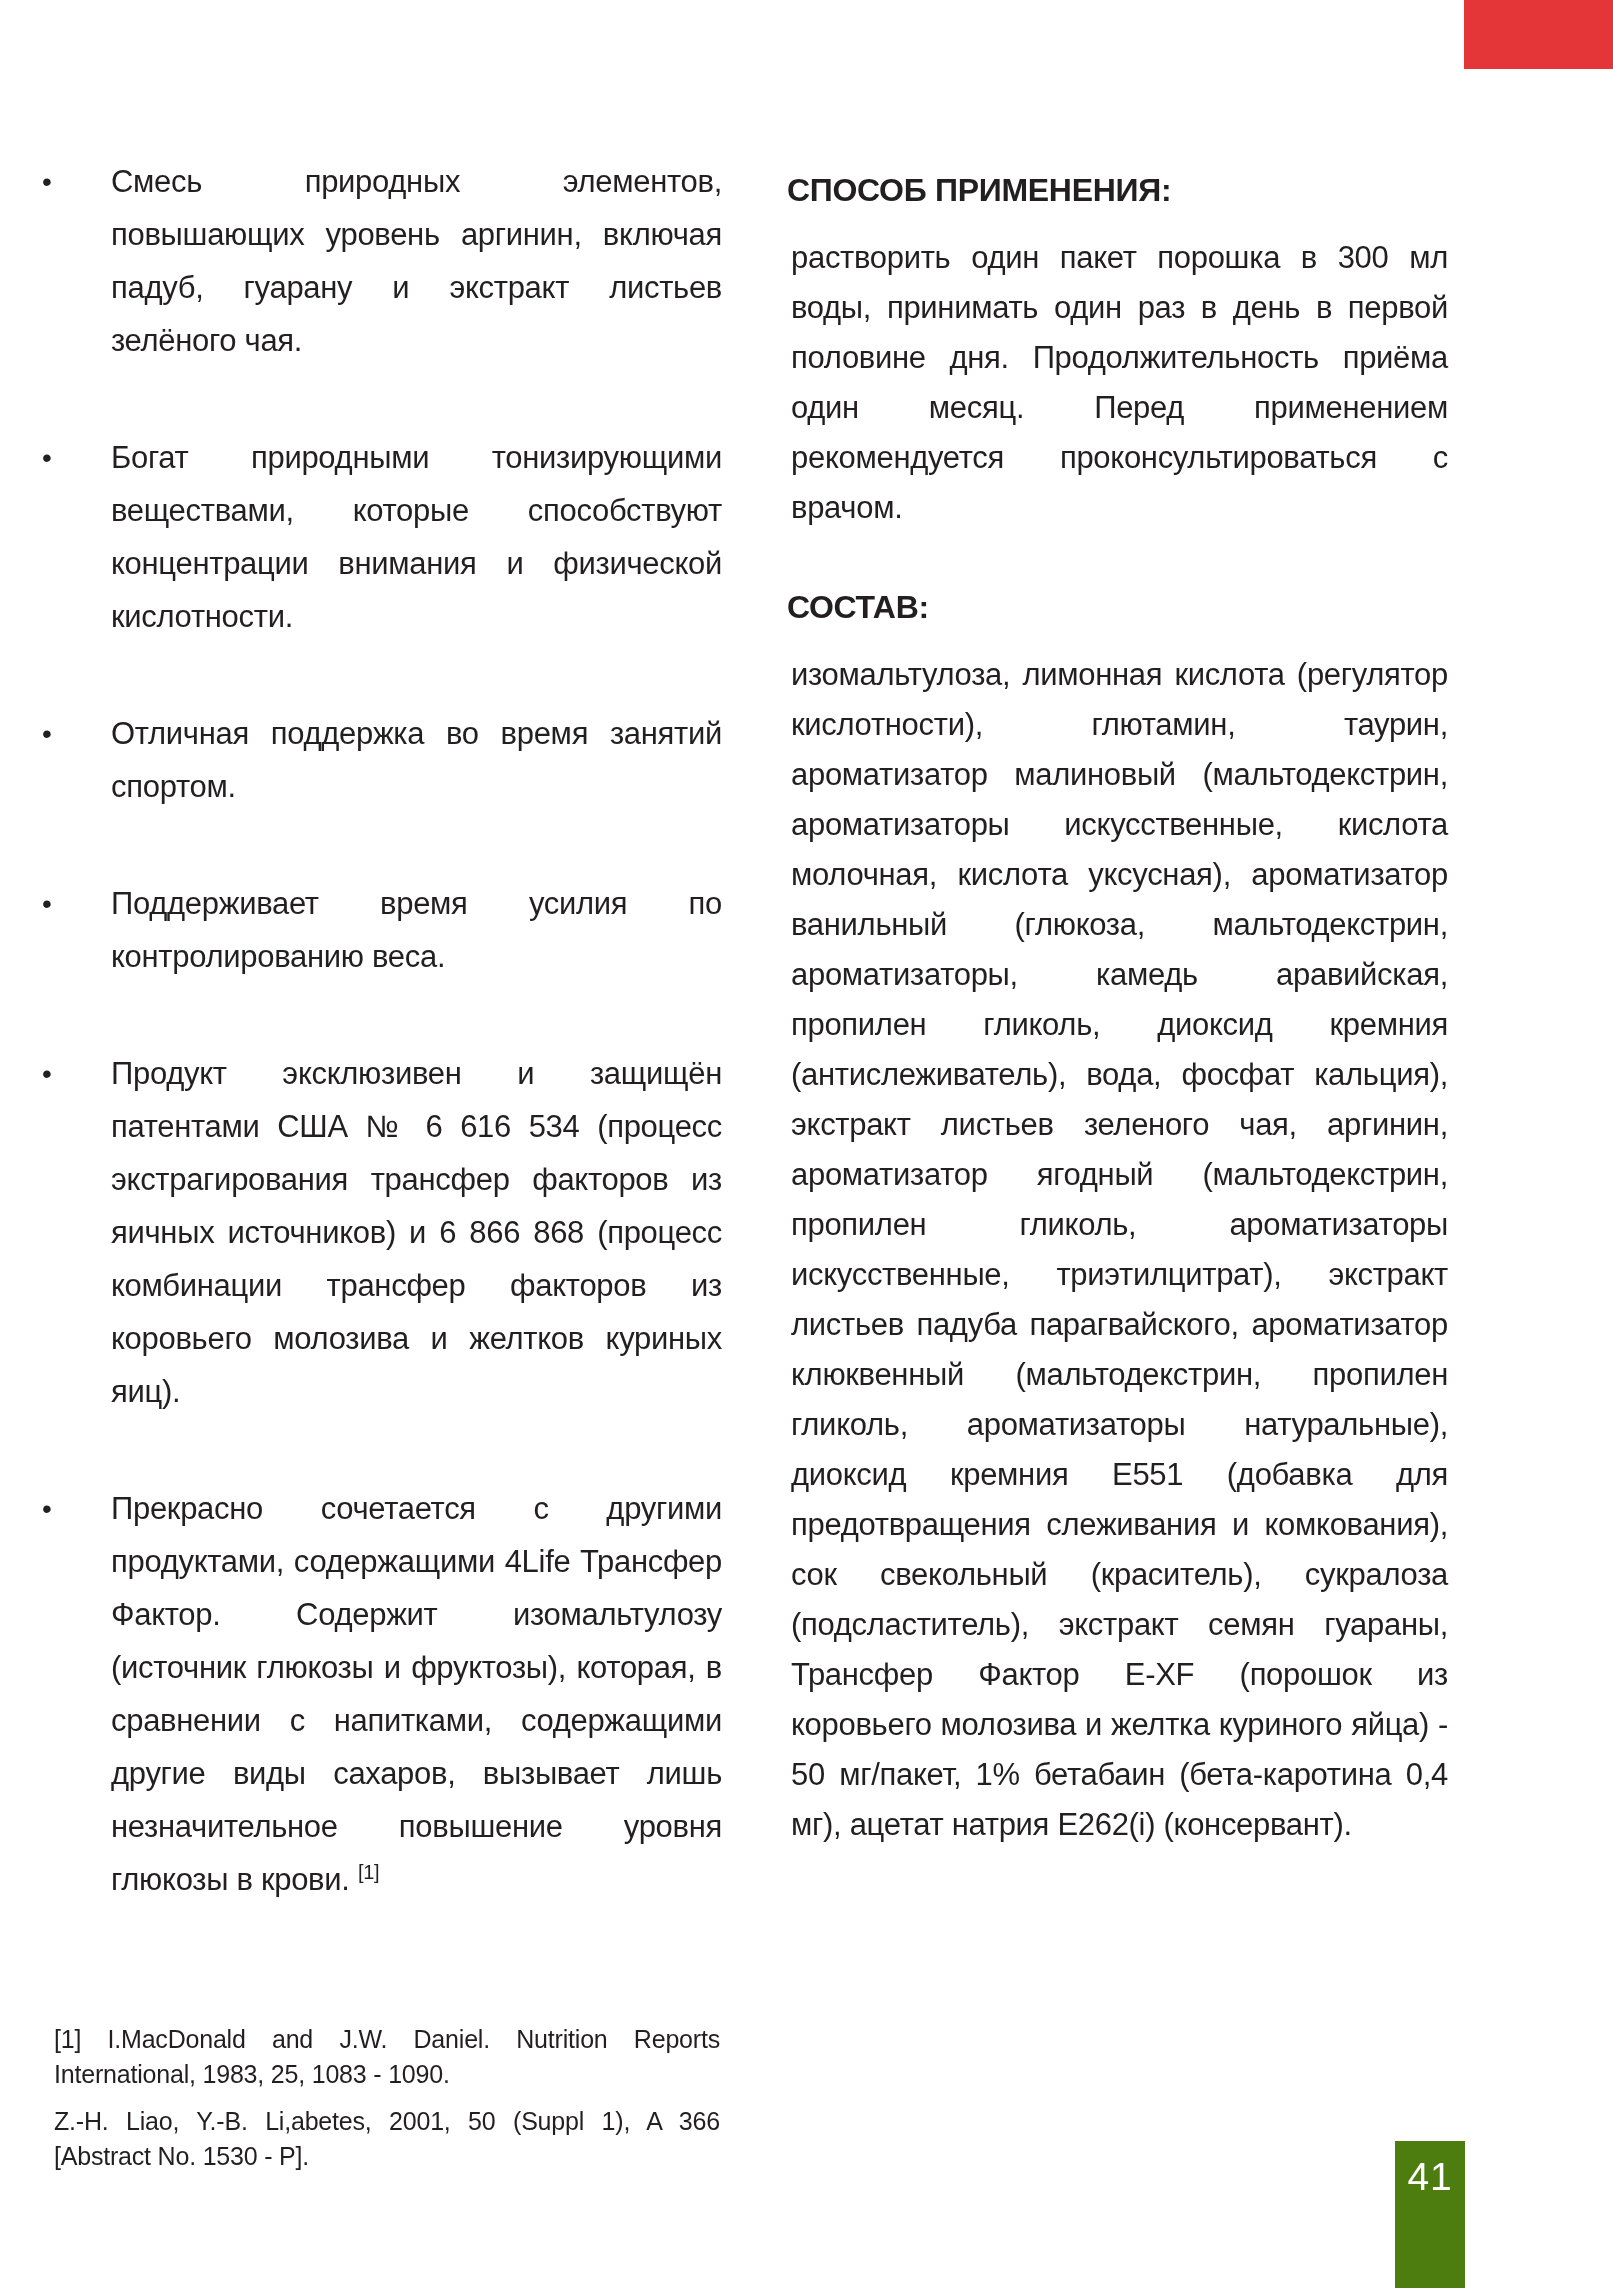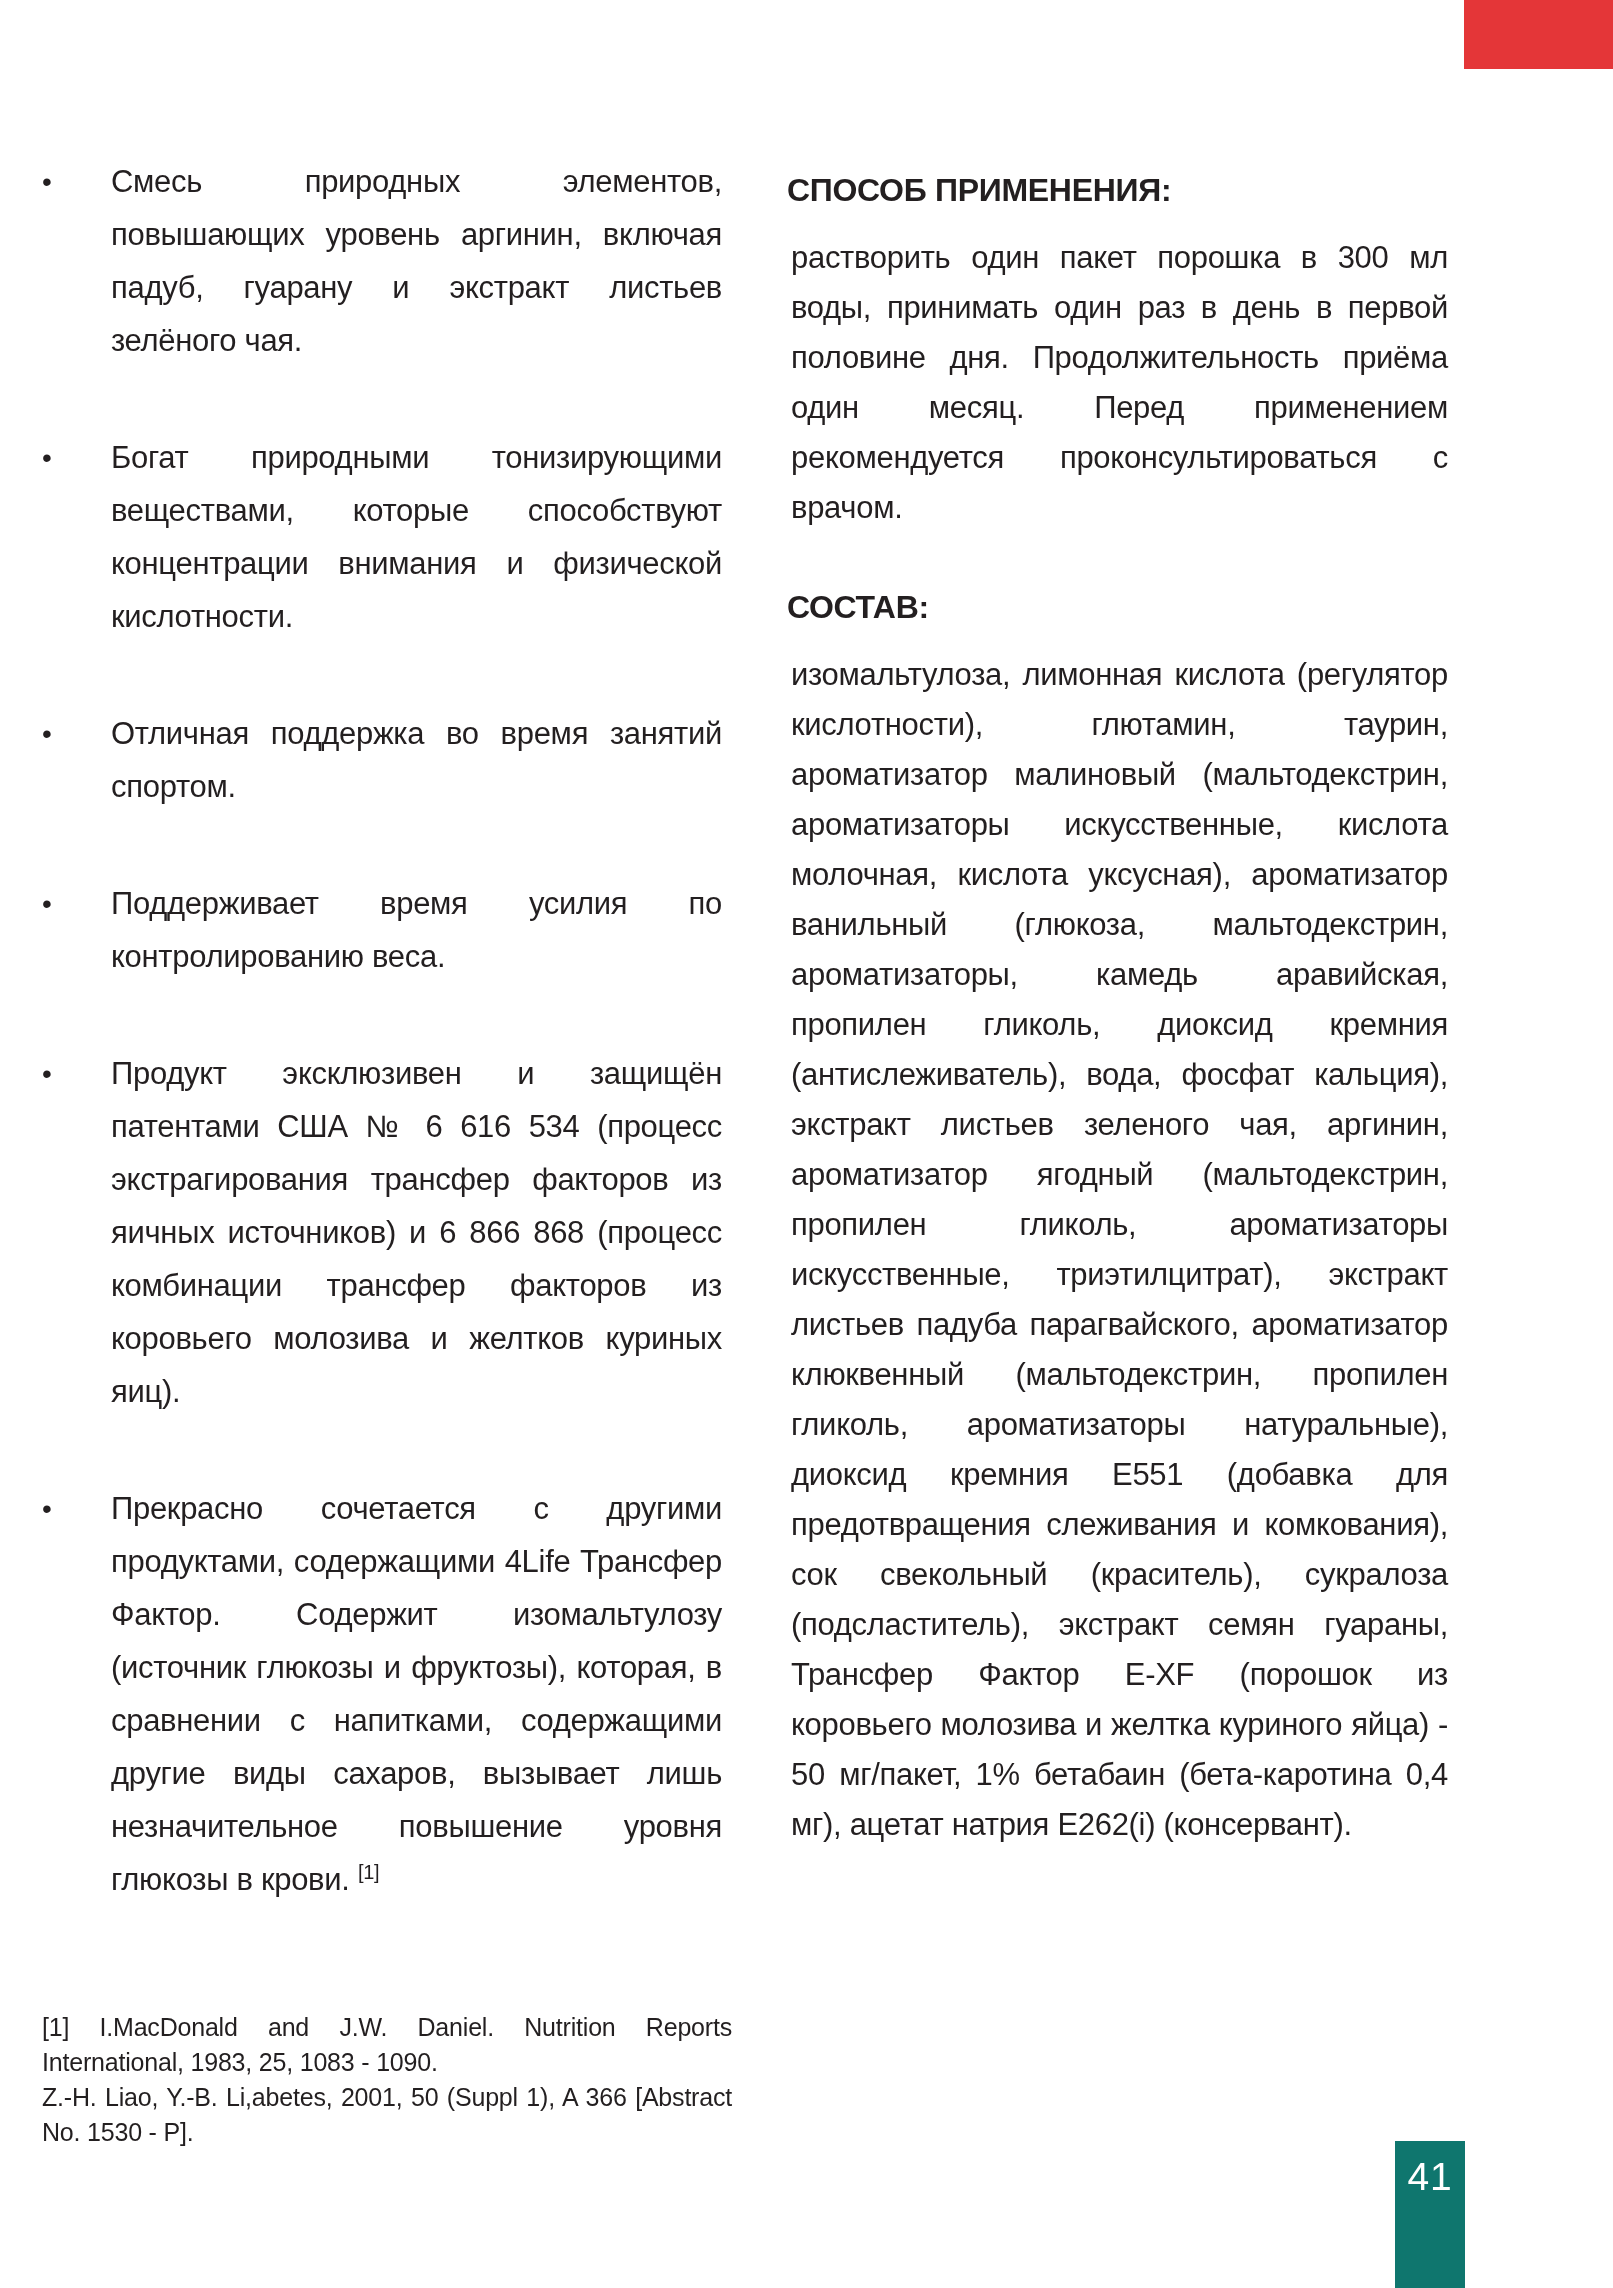--- a/index.html
+++ b/index.html
@@ -88,21 +88,21 @@
   
   .footnotes {
     position: absolute;
     left: 42px; top: 2010px;
     width: 690px;
     font-size: 25px;
     line-height: 35px;
     text-align: justify;
     letter-spacing: -0.2px;
   }
-  .footnote-line { margin: 0; }
+  .footnote-line { margin: 12px; }
 </style>
 </head>
 <body>
 
 <div class="page" style="color: rgb(35, 31, 32);">
 
   <div class="red-top" style="background: rgb(228, 54, 56);"></div>
 
   <div class="left-col">
 
@@ -150,18 +150,18 @@
       <p class="section-body">изомальтулоза, лимонная кислота (регулятор кислотности), глютамин, таурин, ароматизатор малиновый (мальтодекстрин, ароматизаторы искусственные, кислота молочная, кислота уксусная), ароматизатор ванильный (глюкоза, мальтодекстрин, ароматизаторы, камедь аравийская, пропилен гликоль, диоксид кремния (антислеживатель), вода, фосфат кальция), экстракт листьев зеленого чая, аргинин, ароматизатор ягодный (мальтодекстрин, пропилен гликоль, ароматизаторы искусственные, триэтилцитрат), экстракт листьев падуба парагвайского, ароматизатор клюквенный (мальтодекстрин, пропилен гликоль, ароматизаторы натуральные), диоксид кремния Е551 (добавка для предотвращения слеживания и комкования), сок свекольный (краситель), сукралоза (подсластитель), экстракт семян гуараны, Трансфер Фактор E-XF (порошок из коровьего молозива и желтка куриного яйца) - 50 мг/пакет, 1% бетабаин (бета-каротина 0,4 мг), ацетат натрия Е262(i) (консервант).</p>
     </div>
 
   </div>
 
   <div class="footnotes">
     <p class="footnote-line">[1] I.MacDonald and J.W. Daniel. Nutrition Reports International, 1983, 25, 1083 - 1090.</p>
     <p class="footnote-line">Z.-H. Liao, Y.-B. Li,abetes, 2001, 50 (Suppl 1), A 366 [Abstract No. 1530 - P].</p>
   </div>
 
-  <div class="page-num-box" style="background: #0f766e;">
+  <div class="page-num-box" style="background: #4d7c0f;">
     <span class="page-num">41</span>
   </div>
 
 </div>
 
 
 </body></html>

